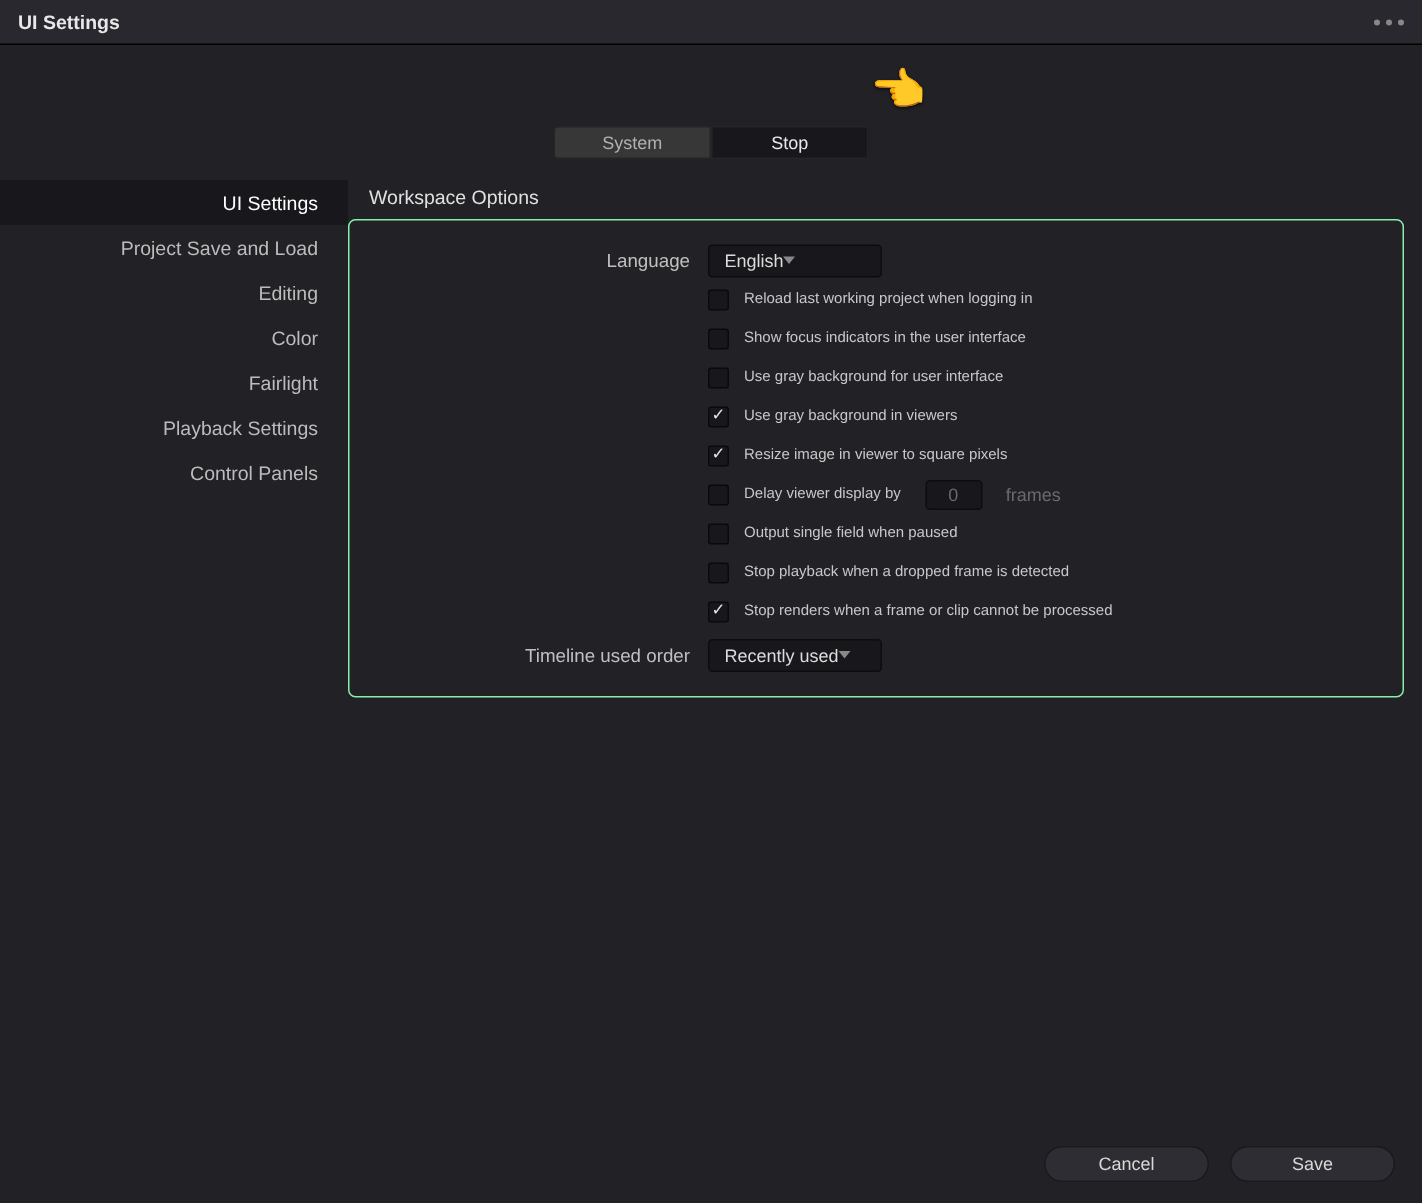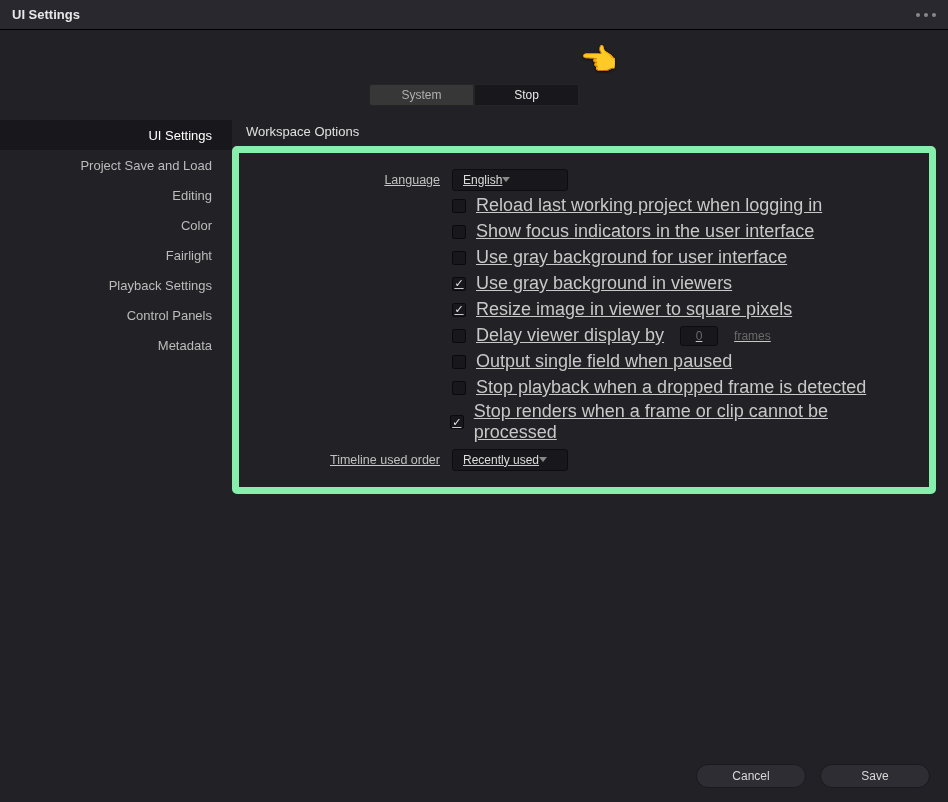--- a/index.html
+++ b/index.html
@@ -93,26 +93,25 @@
 }
 .section-title {
   height: 30px;
   display: flex;
   align-items: center;
   padding-left: 14px;
   color: #e0e0e0;
   font-size: 13px;
 }
 .panel {
-  border: 7px solid #86efac;
+  border: 1px solid #86efac;
   border-radius: 5px;
   background: #212126;
-  padding: 14px 18px 14px 8px;
+  padding: 14px 18px 14px 34px;
   flex: 0 0 auto;
-  text-decoration: underline;
 }
 .form-row {
   display: flex;
   align-items: center;
   min-height: 25px;
   margin-bottom: 1px;
 }
 .row-label {
   width: 205px;
   text-align: right;
@@ -151,21 +150,21 @@
   cursor: pointer;
 }
 .checkbox.checked::after {
   content: "✓";
   color: #e8e8e8;
   font-size: 11px;
   line-height: 1;
 }
 .cb-label {
   color: #c8c8c8;
-  font-size: 18px;
+  font-size: 10px;
 }
 .num-input {
   width: 38px;
   height: 20px;
   background: #18181c;
   border: 1px solid #0d0d0f;
   border-radius: 3px;
   display: flex;
   align-items: center;
   justify-content: center;
@@ -217,21 +216,20 @@
 
   <div class="main-row">
     <div class="sidebar">
       <div class="sidebar-item active">UI Settings</div>
       <div class="sidebar-item">Project Save and Load</div>
       <div class="sidebar-item">Editing</div>
       <div class="sidebar-item">Color</div>
       <div class="sidebar-item">Fairlight</div>
       <div class="sidebar-item">Playback Settings</div>
       <div class="sidebar-item">Control Panels</div>
-      <div class="sidebar-item">Metadata</div>
     </div>
 
     <div class="content">
       <div class="section-title">Workspace Options</div>
       <div class="panel">
 
         <div class="form-row">
           <div class="row-label">Language</div>
           <div class="row-control">
             <div class="select">

